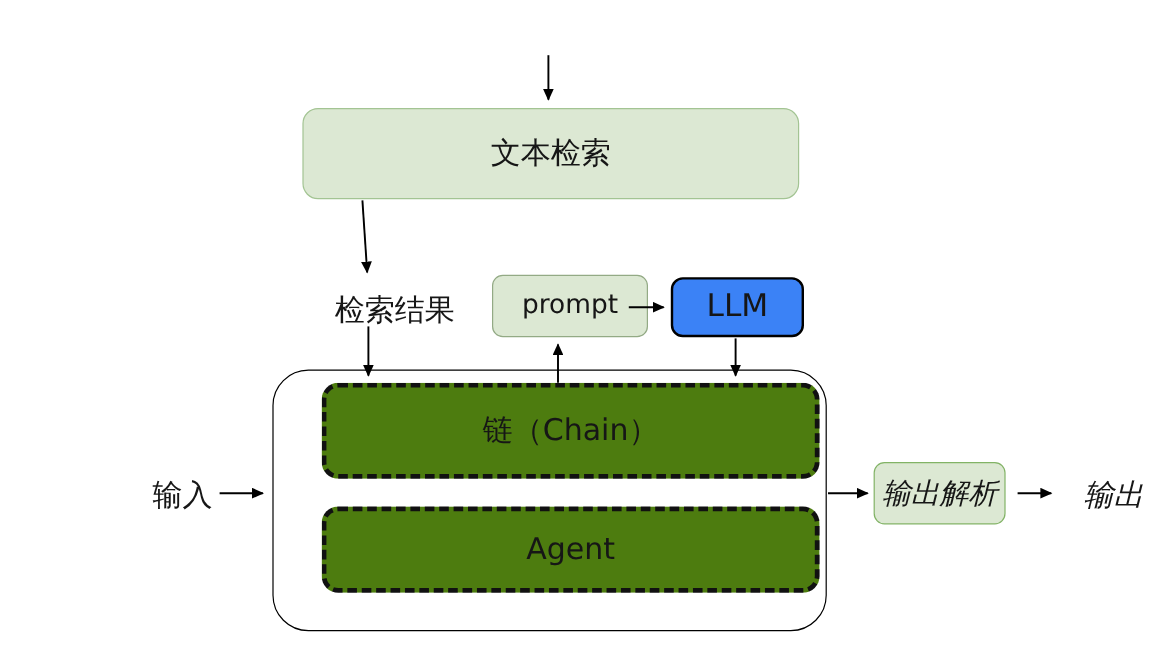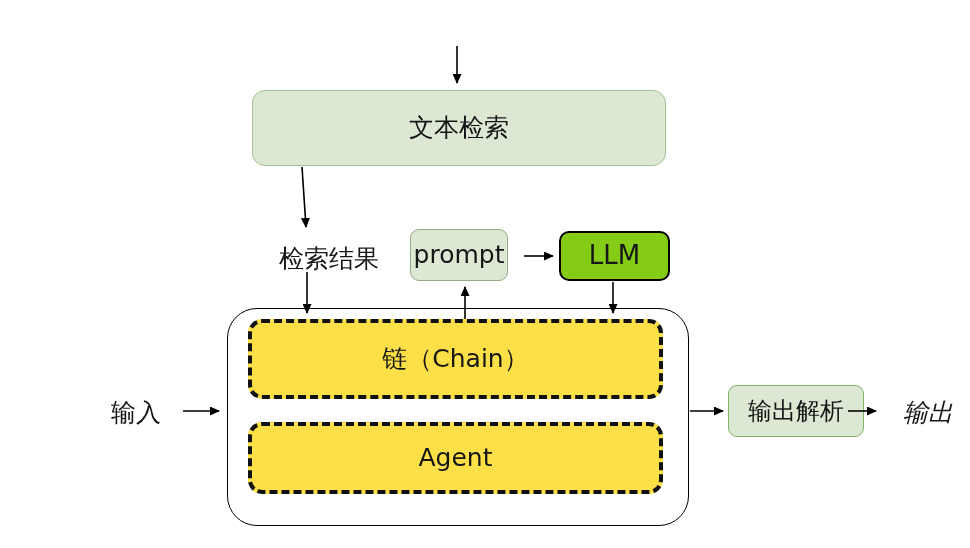--- a/index.html
+++ b/index.html
@@ -12,49 +12,50 @@
     position:absolute; display:flex; align-items:center; justify-content:center;
     box-sizing:border-box; text-align:center; line-height:1.2;
   }
   
   .green { background:#dce8d3; }
   #text-retrieval {
     left:252px; top:90px; width:414px; height:76px;
     border:1.5px solid #a3c493; border-radius:13px; font-size:25px;
   }
   #prompt-box {
-    left:410px; top:229px; width:98px; height:52px;
-    border:1.5px solid #93aa85; border-radius:9px; font-size:25px;
+    left:410px; top:229px; width:130px; height:52px;
+    border:1.5px solid #93aa85; border-radius:9px; font-size:22px;
   }
   #llm-box {
-    left:559px; top:231px; width:111px; height:50px; background:#84cc16;
+    left:559px; top:231px; width:111px; height:50px; background:#3b82f6;
     border:2px solid #000000; border-radius:10px; font-size:26px;
   }
   #container-box {
     left:227px; top:308px; width:462px; height:218px; background:#ffffff;
     border:1.5px solid #000000; border-radius:30px;
   }
   .dashed {
-    background:#fde047; border:4px dashed #111111; border-radius:14px;
+    background:#4d7c0f; border:4px dashed #111111; border-radius:14px;
     font-size:25px;
+    margin-left:20px;
   }
   #chain-box { left:248px; top:319px; width:415px; height:80px; }
   #agent-box { left:248px; top:422px; width:415px; height:72px; }
   #output-parser {
-    left:728px; top:385px; width:136px; height:52px;
-    border:1.5px solid #82b366; border-radius:9px; font-size:24px;
+    left:728px; top:385px; width:110px; height:52px;
+    border:1.5px solid #82b366; border-radius:9px; font-size:24px;font-style:italic;
   }
   
   .lbl {
     position:absolute; font-size:25px; white-space:nowrap;
     transform:translate(-50%,-50%);
   }
   #lbl-external { left:461px; top:29px; }
   #lbl-result   { left:309px; top:258px;margin-left:20px; }
-  #lbl-input    { left:136px; top:412px; }
+  #lbl-input    { left:152px; top:412px; }
   #lbl-output   { left:928px; top:412px;font-style:italic; }
   
   #wires { position:absolute; left:0; top:0; width:970px; height:548px; pointer-events:none; }
   #wires line { stroke:#000000; stroke-width:1.6px; }
 </style>
 </head>
 <body>
 
 <div class="canvas">
 

